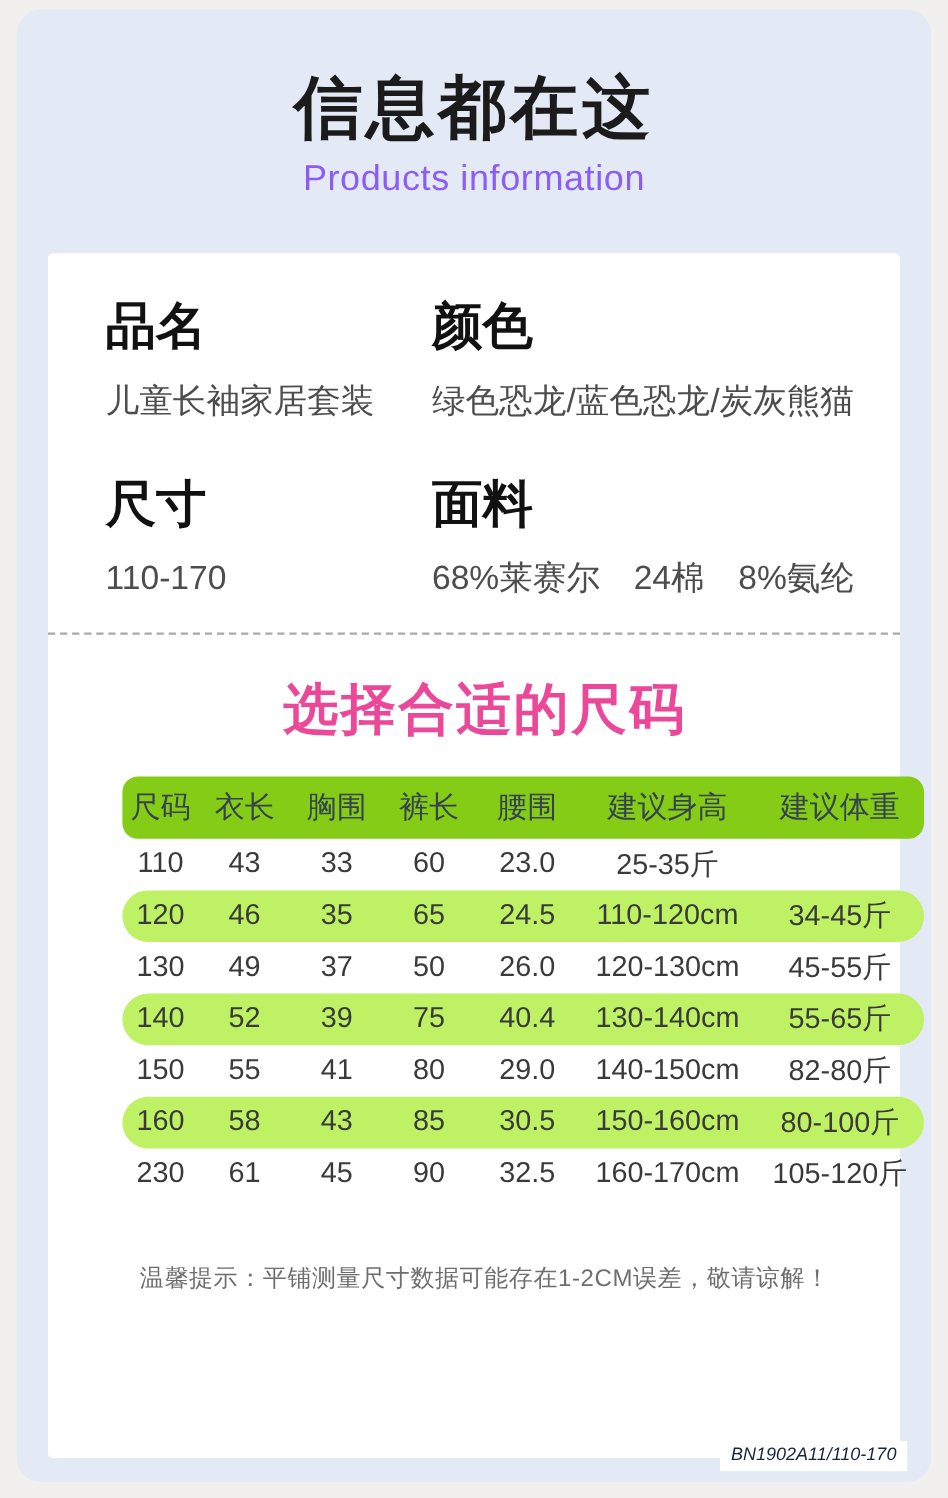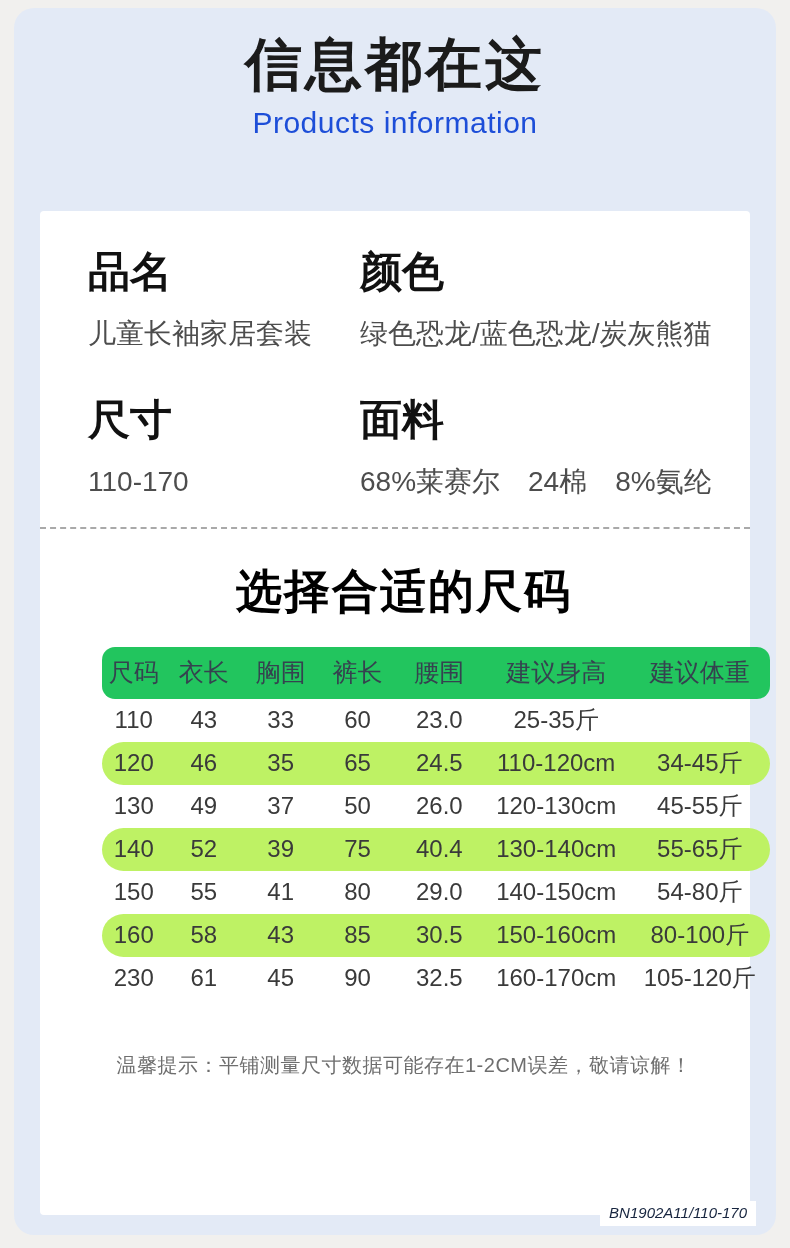--- a/index.html
+++ b/index.html
@@ -14,33 +14,33 @@
     overflow: hidden;
   }
 
   .blue-card {
     position: absolute;
     left: 14px; right: 14px; top: 8px; bottom: 13px;
     background: #e3eaf6;
     border-radius: 20px;
   }
 
-  .hero { text-align: center; padding-top: 24px; }
+  .hero { text-align: center; padding-top: 50px; }
   .hero-title {
     font-size: 57px;
     font-weight: 800;
     color: #1b1b1b;
     letter-spacing: 3px;
     line-height: 1.15;
   }
   .hero-subtitle {
     margin-top: 8px;
     font-size: 30px;
     font-weight: 500;
-    color: #1d4ed8;
+    color: #8b5cf6;
     letter-spacing: 0.5px;
   }
 
   .white-card {
     position: absolute;
     left: 26px; right: 26px; top: 203px; bottom: 20px;
     background: #ffffff;
     border-radius: 4px;
     padding: 38px 30px 0 48px;
   }
@@ -68,38 +68,38 @@
   .dashed-divider {
     margin: 0 -30px 0 -48px;
     border-top: 2px dashed #a9a9a9;
   }
 
   .size-title {
     margin-top: 32px;
     text-align: center;
     font-size: 46px;
     font-weight: 800;
-    color: #000000;
+    color: #ec4899;
     letter-spacing: 2px;
   }
 
   .size-table {
     width: 668px;
     margin: 24px auto 0;
     margin-left: 14px; 
   }
   .trow {
     display: grid;
     grid-template-columns: 9.5% 11.5% 11.5% 11.5% 13% 22% 21%;
     align-items: center;
     text-align: center;
   }
   .thead-row {
     height: 52px;
-    background: #22c55e;
+    background: #84cc16;
     border-radius: 13px;
     font-size: 25px;
     font-weight: 500;
     color: #35424f;
   }
   .tbody-row {
     height: 43px;
     font-size: 24px;
     color: #3a3a3a;
   }
@@ -212,21 +212,21 @@
               <div class="tcell">130-140cm</div>
               <div class="tcell">55-65斤</div>
             </div>
             <div class="trow tbody-row">
               <div class="tcell">150</div>
               <div class="tcell">55</div>
               <div class="tcell">41</div>
               <div class="tcell">80</div>
               <div class="tcell">29.0</div>
               <div class="tcell">140-150cm</div>
-              <div class="tcell">54-80斤</div>
+              <div class="tcell">82-80斤</div>
             </div>
             <div class="trow tbody-row hl">
               <div class="tcell">160</div>
               <div class="tcell">58</div>
               <div class="tcell">43</div>
               <div class="tcell">85</div>
               <div class="tcell">30.5</div>
               <div class="tcell">150-160cm</div>
               <div class="tcell">80-100斤</div>
             </div>

